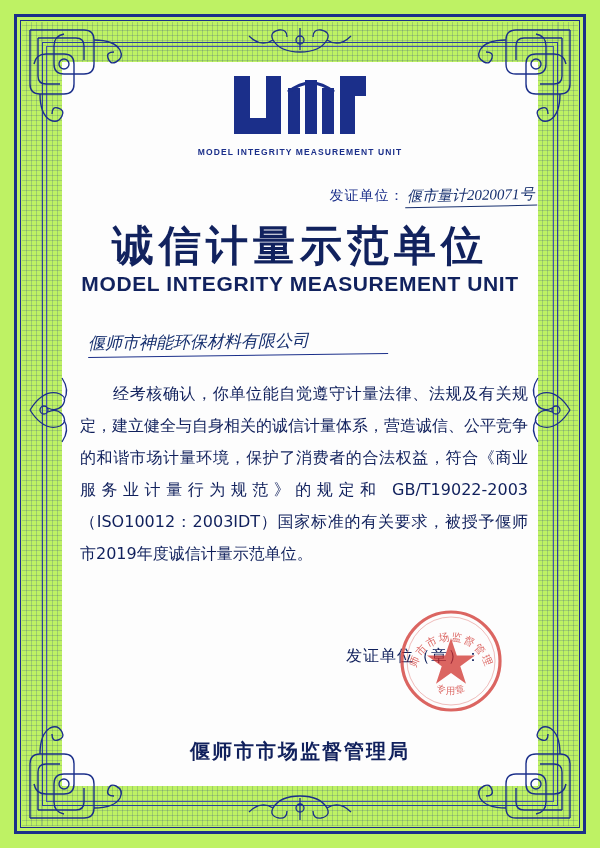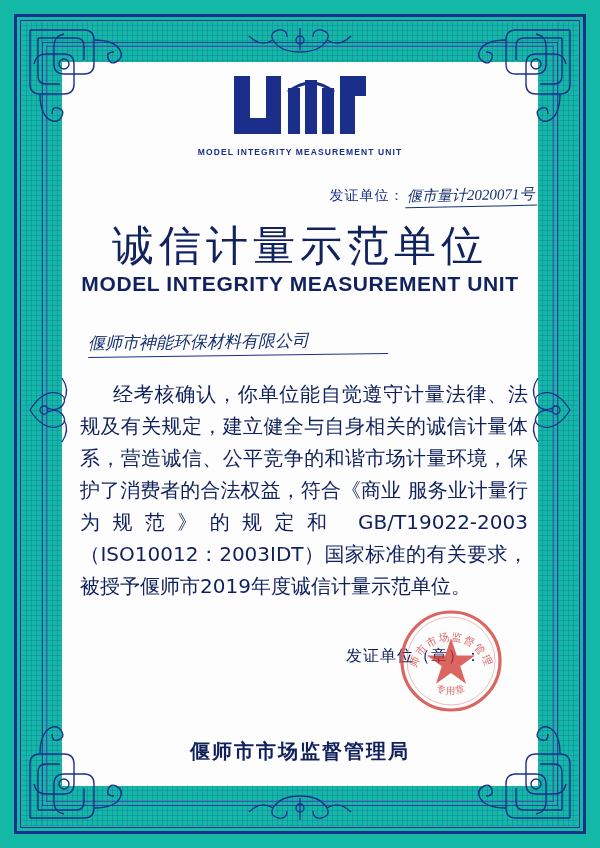--- a/index.html
+++ b/index.html
@@ -10,21 +10,21 @@
   body {
     width: 600px;
     height: 848px;
     font-family: "Liberation Sans", sans-serif;
     overflow: hidden;
   }
   .certificate {
     position: relative;
     width: 600px;
     height: 848px;
-    background: #14b8a6;
+    background: #bef264;
     box-sizing: border-box;
   }
   
   .frame-outer {
     position: absolute;
     left: 14px; top: 14px; right: 14px; bottom: 14px;
     border: 3px solid #1b2f8a;
     box-sizing: border-box;
   }
   .frame-mid {
@@ -133,21 +133,21 @@
     display: inline-block;
   }
 
   
   .title-cn {
     position: absolute;
     left: 0; right: 0;
     top: 218px;
     text-align: center;
     font-family: "DejaVu Sans", sans-serif;
-    font-weight: normal;
+    font-weight: bold;
     font-size: 42px;
     letter-spacing: 5px;
     color: #11225e;
   }
   .title-en {
     position: absolute;
     left: 0; right: 0;
     top: 272px;
     text-align: center;
     font-family: "Liberation Sans", sans-serif;
@@ -173,21 +173,21 @@
     white-space: nowrap;
   }
 
   
   .body-text {
     position: absolute;
     left: 80px;
     right: 72px;
     top: 378px;
     font-family: "DejaVu Sans", sans-serif;
-    font-size: 20px;
+    font-size: 16px;
     line-height: 32px;
     color: #10205c;
     text-align: justify;
     text-indent: 33px;
   }
 
   
   .issuer-line {
     position: absolute;
     right: 118px;

